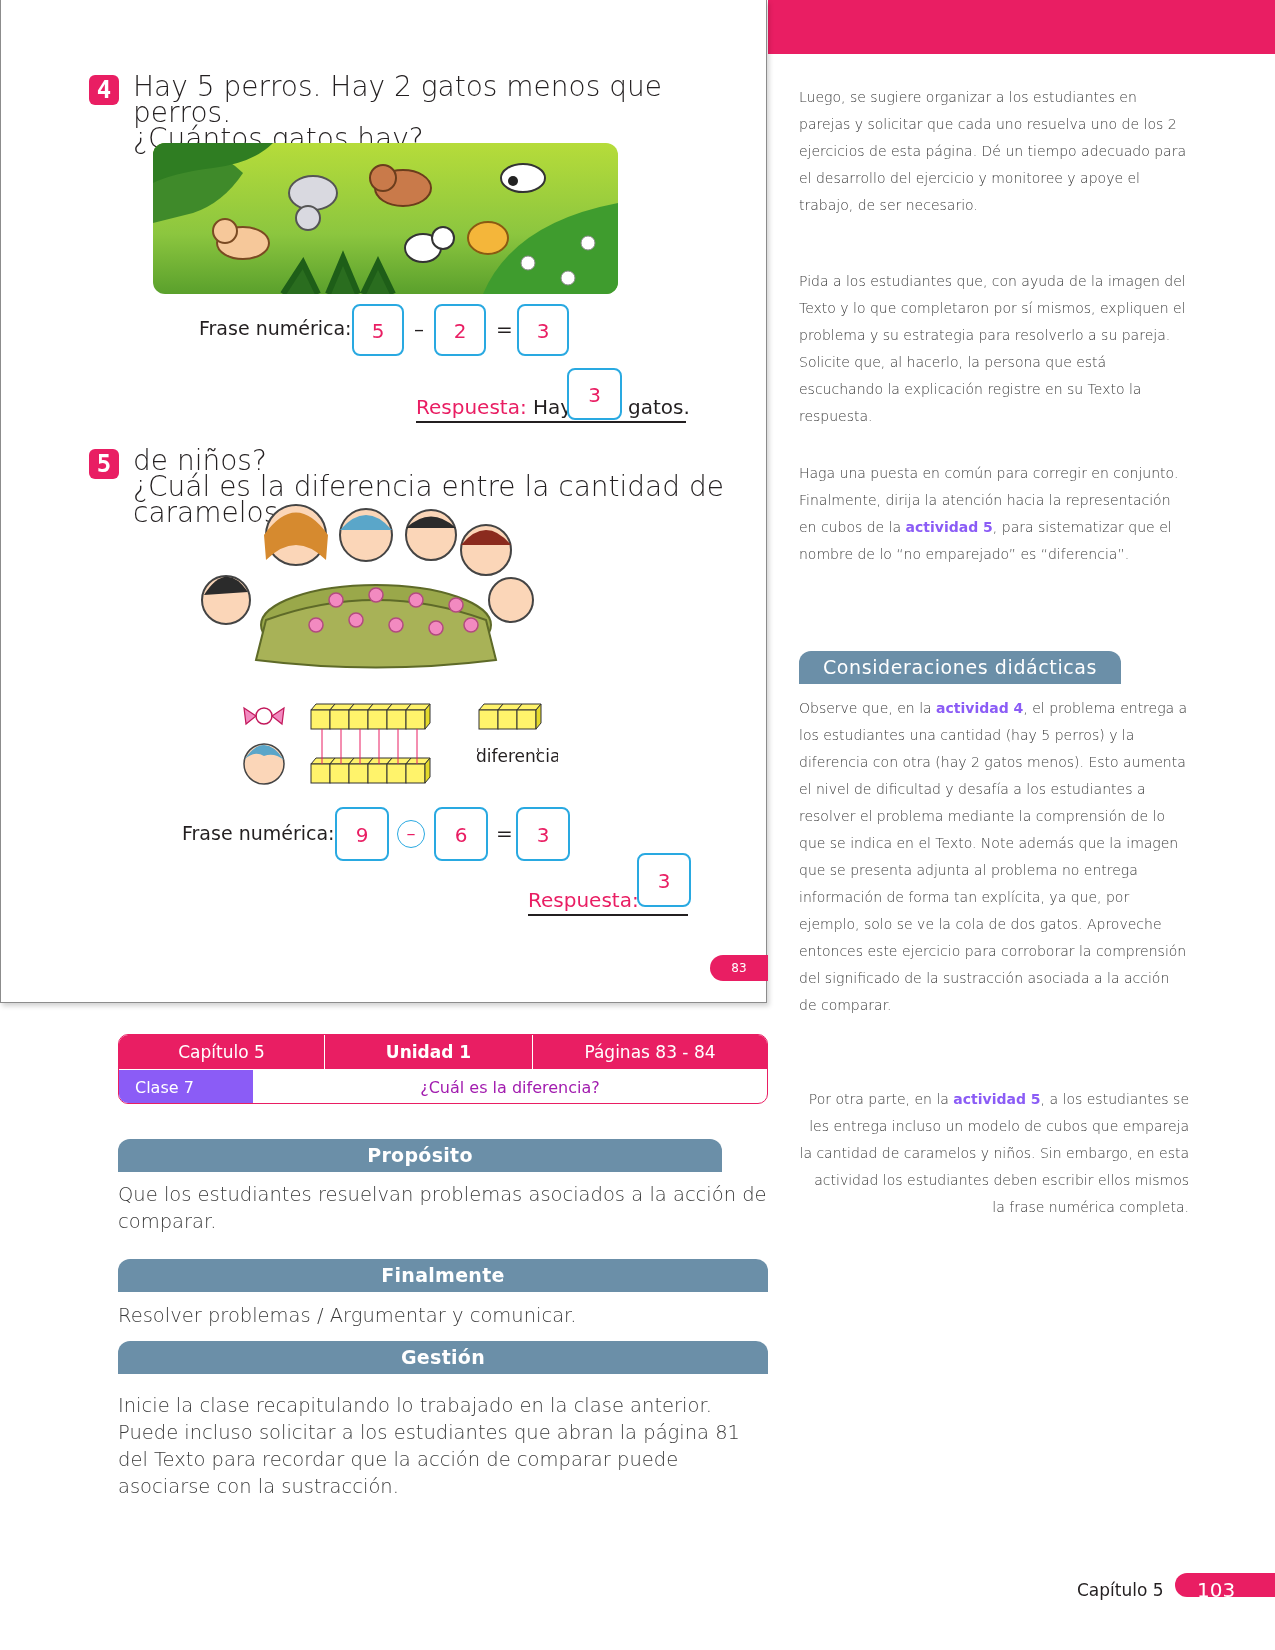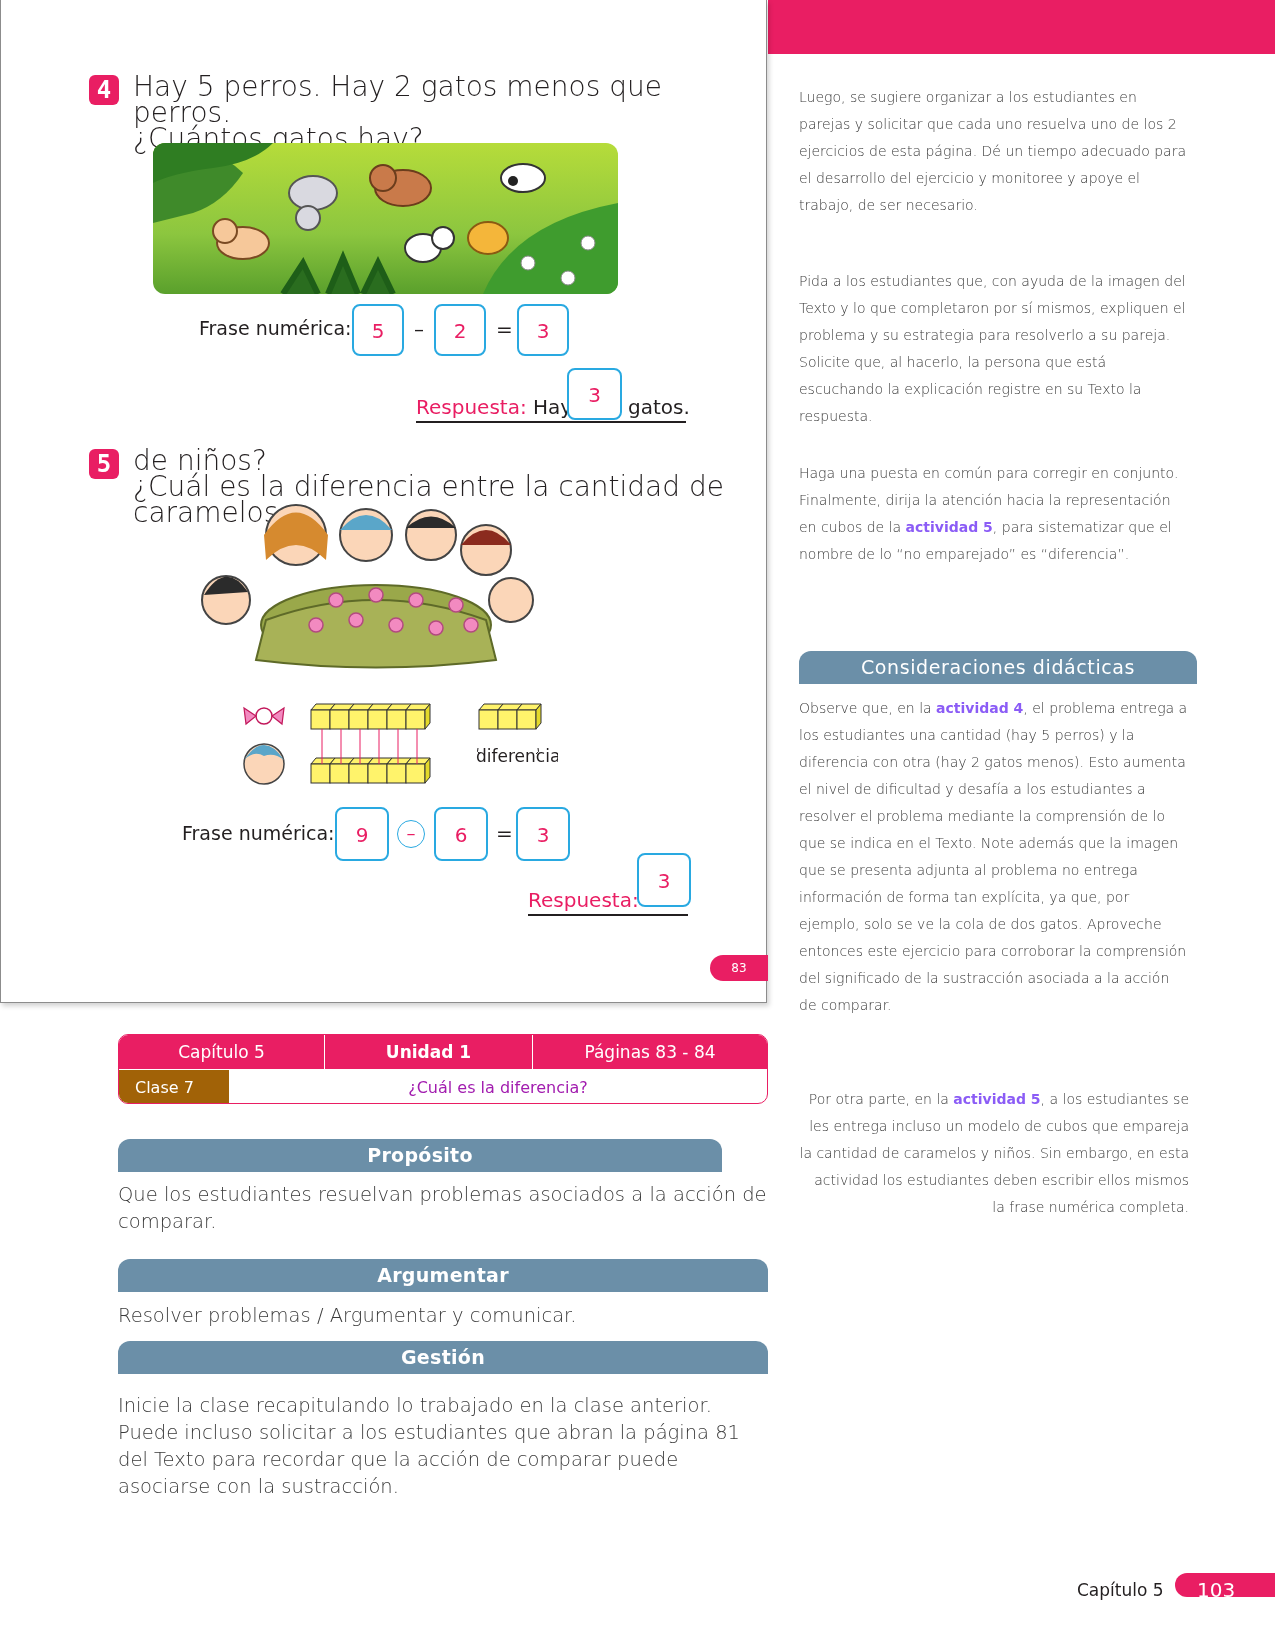--- a/index.html
+++ b/index.html
@@ -29,21 +29,21 @@
   .right-col b { color:#8b5cf6; font-weight:bold; }
 
   .section-head { position:absolute; height:33px; background:#6b8fa8; color:#fff; text-align:center; font-size:19px; line-height:33px; border-radius:12px 12px 0 0; font-weight:bold; letter-spacing:0.3px; }
 
   
   #class-table { position:absolute; left:118px; top:1034px; width:650px; height:70px; border:1.5px solid #e91e63; border-radius:10px; overflow:hidden; box-sizing:border-box; }
   #class-table .row1 { display:flex; height:34px; background:#e91e63; color:#fff; font-size:17px; line-height:34px; }
   #class-table .row1 > div { text-align:center; border-right:1px solid #ffffff; }
   #class-table .row1 > div:last-child { border-right:none; }
   #class-table .row2 { display:flex; height:35px; font-size:16px; line-height:35px; border-top:1.5px solid #ffffff; }
-  #class-table .row2 .clase { width:110px; background:#a16207; color:#fff; padding-left:16px; box-sizing:border-box; }
+  #class-table .row2 .clase { width:134px; background:#8b5cf6; color:#fff; padding-left:16px; box-sizing:border-box; }
   #class-table .row2 .title { flex:1; text-align:center; color:#a21caf; }
 
   .body-text { position:absolute; left:118px; width:650px; font-size:19.5px; line-height:27px; color:#3a3a3a; font-weight:300; }
 
   #footer-label { position:absolute; left:1077px; top:1580px; font-size:17px; color:#231f20; }
   #footer-page { position:absolute; left:1175px; top:1573px; width:100px; height:24px; background:#e91e63; border-radius:17px 0 0 17px; color:#fff; font-size:20px; line-height:34px; padding-left:22px; box-sizing:border-box; }
 </style>
 </head>
 <body>
 
@@ -238,37 +238,37 @@
   </div>
   <div class="row2">
     <div class="clase">Clase 7</div>
     <div class="title">¿Cuál es la diferencia?</div>
   </div>
 </div>
 
 <div class="section-head" style="left:118px; top:1139px; width:604px;">Propósito</div>
 <div class="body-text" style="top:1181px;">Que los estudiantes resuelvan problemas asociados a la acción de comparar.</div>
 
-<div class="section-head" style="left:118px; top:1259px; width:650px;">Argumentar</div>
+<div class="section-head" style="left:118px; top:1259px; width:650px;">Finalmente</div>
 <div class="body-text" style="top:1302px;">Resolver problemas / Argumentar y comunicar.</div>
 
 <div class="section-head" style="left:118px; top:1341px; width:650px;">Gestión</div>
 <div class="body-text" style="top:1392px;">Inicie la clase recapitulando lo trabajado en la clase anterior. Puede incluso solicitar a los estudiantes que abran la página 81 del Texto para recordar que la acción de comparar puede asociarse con la sustracción.</div>
 
 <div class="right-col" style="top:84px;">
   <p>Luego, se sugiere organizar a los estudiantes en parejas y solicitar que cada uno resuelva uno de los 2 ejercicios de esta página. Dé un tiempo adecuado para el desarrollo del ejercicio y monitoree y apoye el trabajo, de ser necesario.</p>
 </div>
 <div class="right-col" style="top:268px;">
   <p>Pida a los estudiantes que, con ayuda de la imagen del Texto y lo que completaron por sí mismos, expliquen el problema y su estrategia para resolverlo a su pareja. Solicite que, al hacerlo, la persona que está escuchando la explicación registre en su Texto la respuesta.</p>
 </div>
 <div class="right-col" style="top:460px;">
   <p><span>Haga una puesta en común para corregir en conjunto. Finalmente, dirija la atención hacia la representación en cubos de la </span><b>actividad 5</b><span>, para sistematizar que el nombre de lo “no emparejado” es “diferencia”.</span></p>
 </div>
 
-<div class="section-head" style="left:799px; top:651px; width:398px; font-weight:normal; letter-spacing:0.6px;">Consideraciones didácticas</div>
+<div class="section-head" style="left:799px; top:651px; width:322px; font-weight:normal; letter-spacing:0.6px;">Consideraciones didácticas</div>
 
 <div class="right-col" style="top:695px;">
   <p><span>Observe que, en la </span><b>actividad 4</b><span>, el problema entrega a los estudiantes una cantidad (hay 5 perros) y la diferencia con otra (hay 2 gatos menos). Esto aumenta el nivel de dificultad y desafía a los estudiantes a resolver el problema mediante la comprensión de lo que se indica en el Texto. Note además que la imagen que se presenta adjunta al problema no entrega información de forma tan explícita, ya que, por ejemplo, solo se ve la cola de dos gatos. Aproveche entonces este ejercicio para corroborar la comprensión del significado de la sustracción asociada a la acción de comparar.</span></p>
 </div>
 <div class="right-col" style="top:1086px;text-align:right;">
   <p><span>Por otra parte, en la </span><b>actividad 5</b><span>, a los estudiantes se les entrega incluso un modelo de cubos que empareja la cantidad de caramelos y niños. Sin embargo, en esta actividad los estudiantes deben escribir ellos mismos la frase numérica completa.</span></p>
 </div>
 
 <div id="footer-label">Capítulo 5</div>
 <div id="footer-page">103</div>

